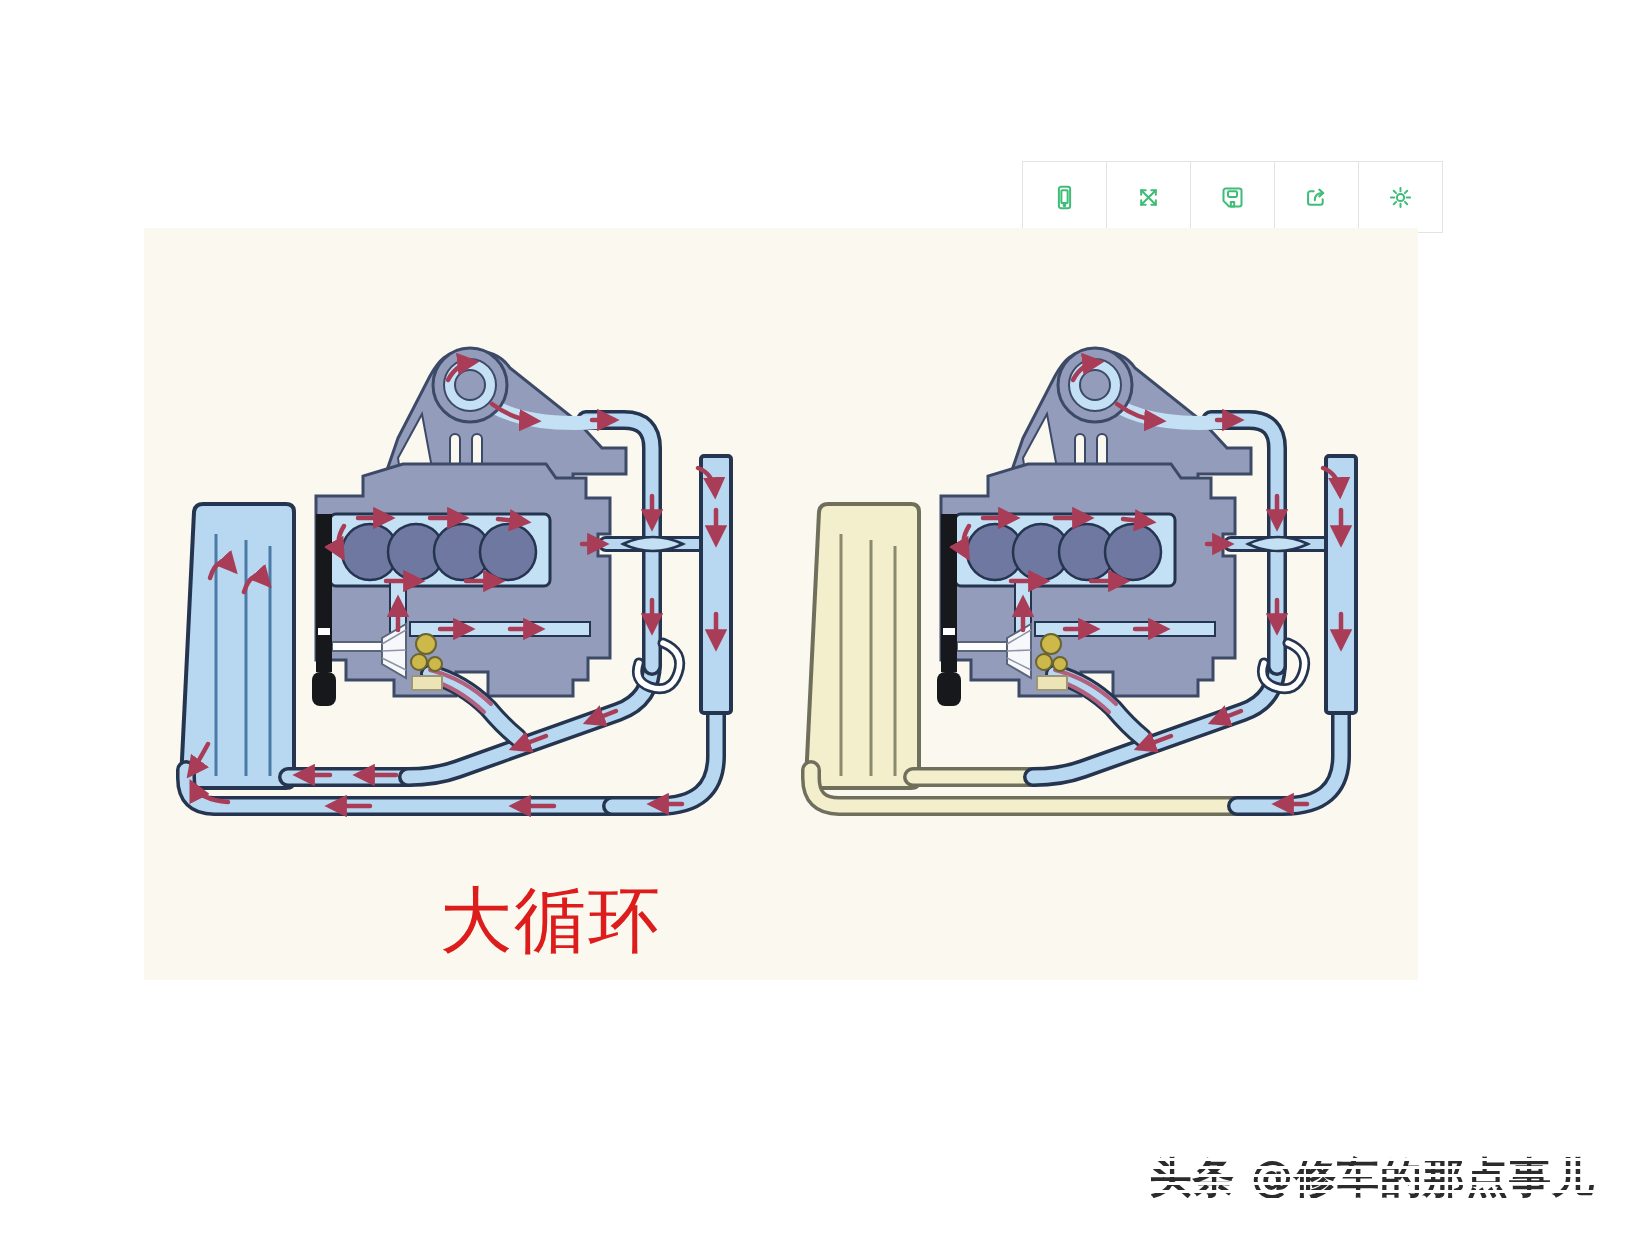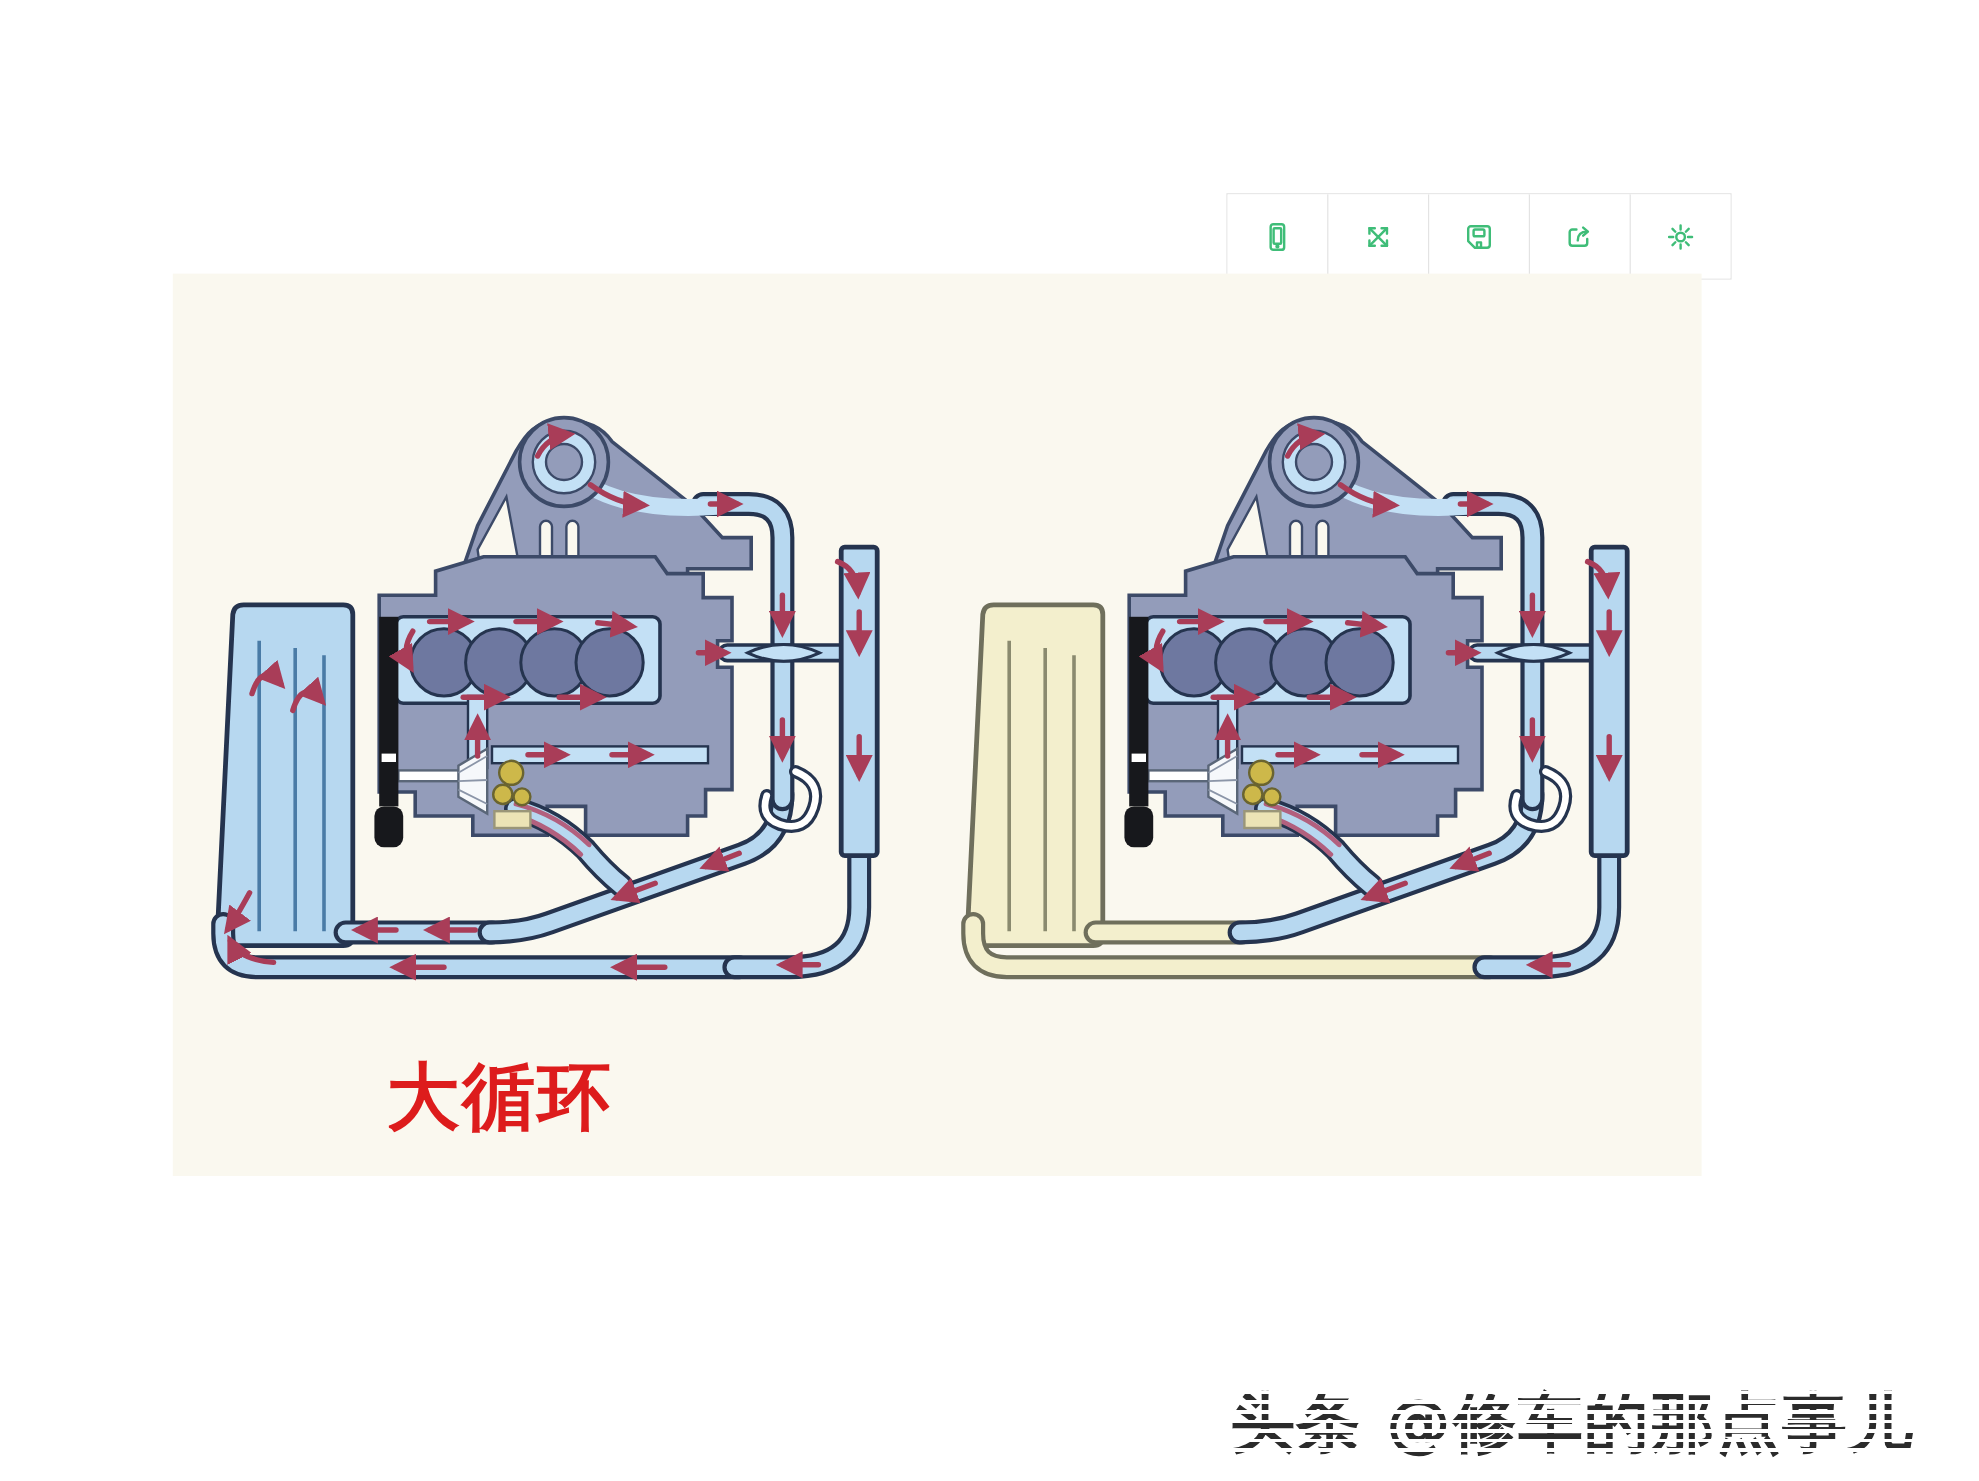--- a/index.html
+++ b/index.html
@@ -21,26 +21,26 @@
   .toolbar svg{width:27px;height:27px;color:var(--icon-green);}
 
   .diagram{position:absolute;width:620px;height:500px;}
   .diagram.large{left:158px;top:328px;
     --rad-fill:var(--coolant); --rad-stroke:var(--outline); --rad-line-c:var(--rad-line);
     --loop-fill:var(--coolant); --loop-stroke:var(--outline); --radflow:inline;}
   .diagram.small{left:783px;top:328px;
     --rad-fill:var(--pale-yellow); --rad-stroke:var(--pale-outline); --rad-line-c:var(--pale-line);
     --loop-fill:var(--pale-yellow); --loop-stroke:var(--pale-outline); --radflow:none;}
 
-  .cycle-label{position:absolute;font-size:61px;font-weight:bold;color:var(--label-red);
-    text-align:left;width:340px;line-height:1;letter-spacing:2px;}
+  .cycle-label{position:absolute;font-size:72px;font-weight:normal;color:var(--label-red);
+    text-align:right;width:340px;line-height:1;letter-spacing:2px;}
   .cycle-label.left{left:322px;top:884px;}
   .cycle-label.right{left:962px;top:890px;}
 
-  .watermark{position:absolute;right:54px;top:1150px;font-size:54px;font-weight:bold;color:var(--watermark);
+  .watermark{position:absolute;right:54px;top:1150px;font-size:42px;font-weight:bold;color:var(--watermark);
     letter-spacing:1px;
     -webkit-mask-image:repeating-linear-gradient(0deg,#000 0 5px,transparent 5px 8px);
     mask-image:repeating-linear-gradient(0deg,#000 0 5px,transparent 5px 8px);}
 
   .defs-holder{position:absolute;width:0;height:0;overflow:hidden;}
   .af,.rf{stroke:var(--arrow);stroke-width:4.5;fill:none;stroke-linecap:round;}
   .rf{display:var(--radflow,inline);}
   .case{fill:none;stroke-linecap:round;stroke-linejoin:round;}
 </style>
 </head>

